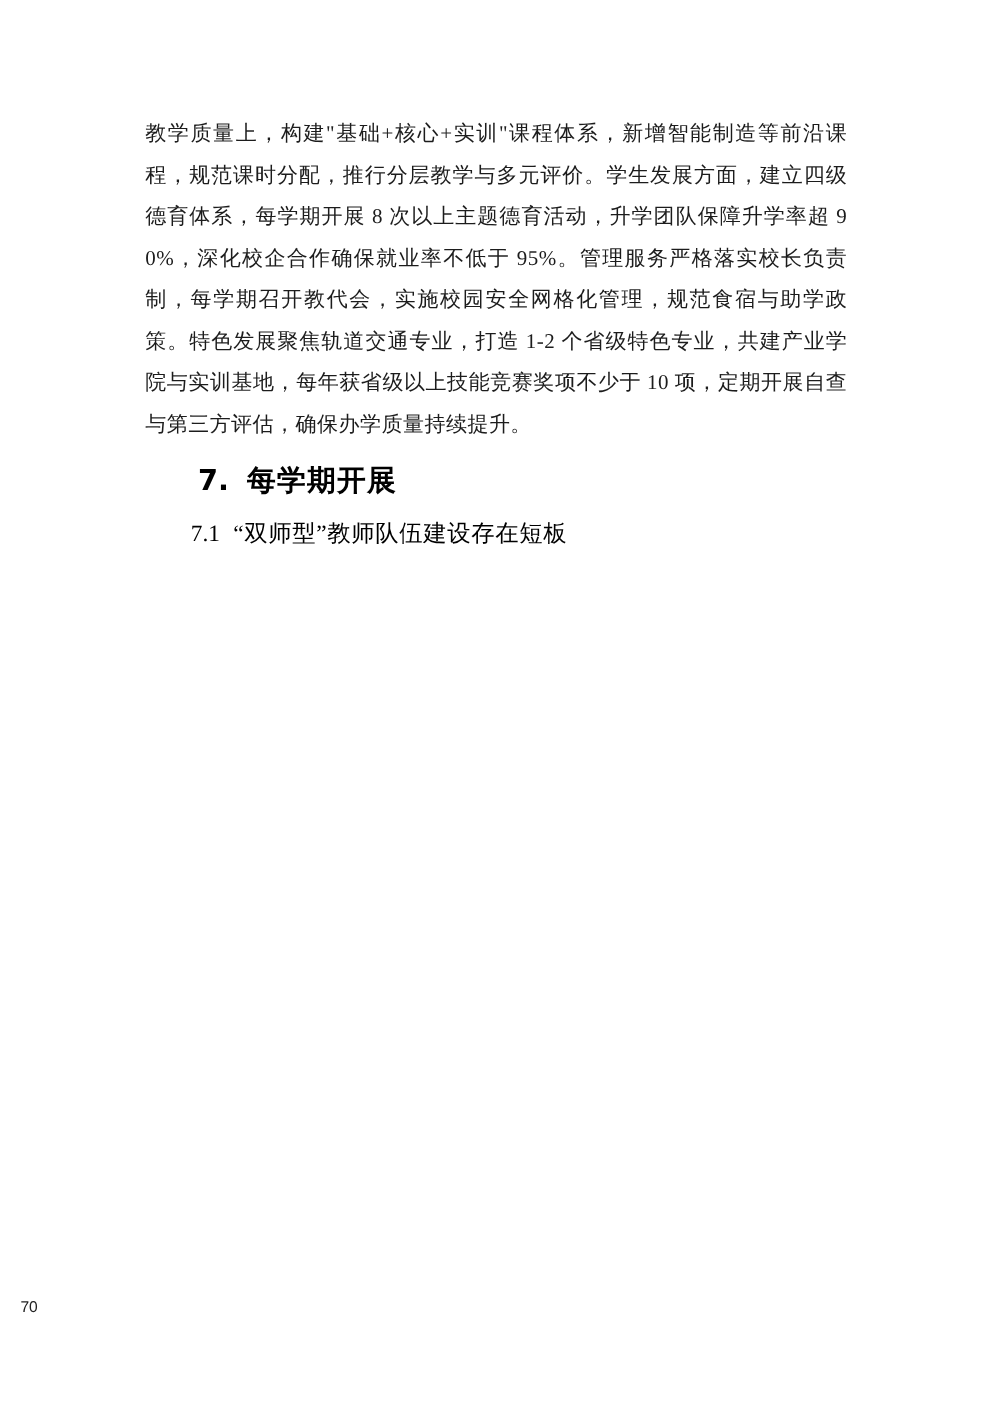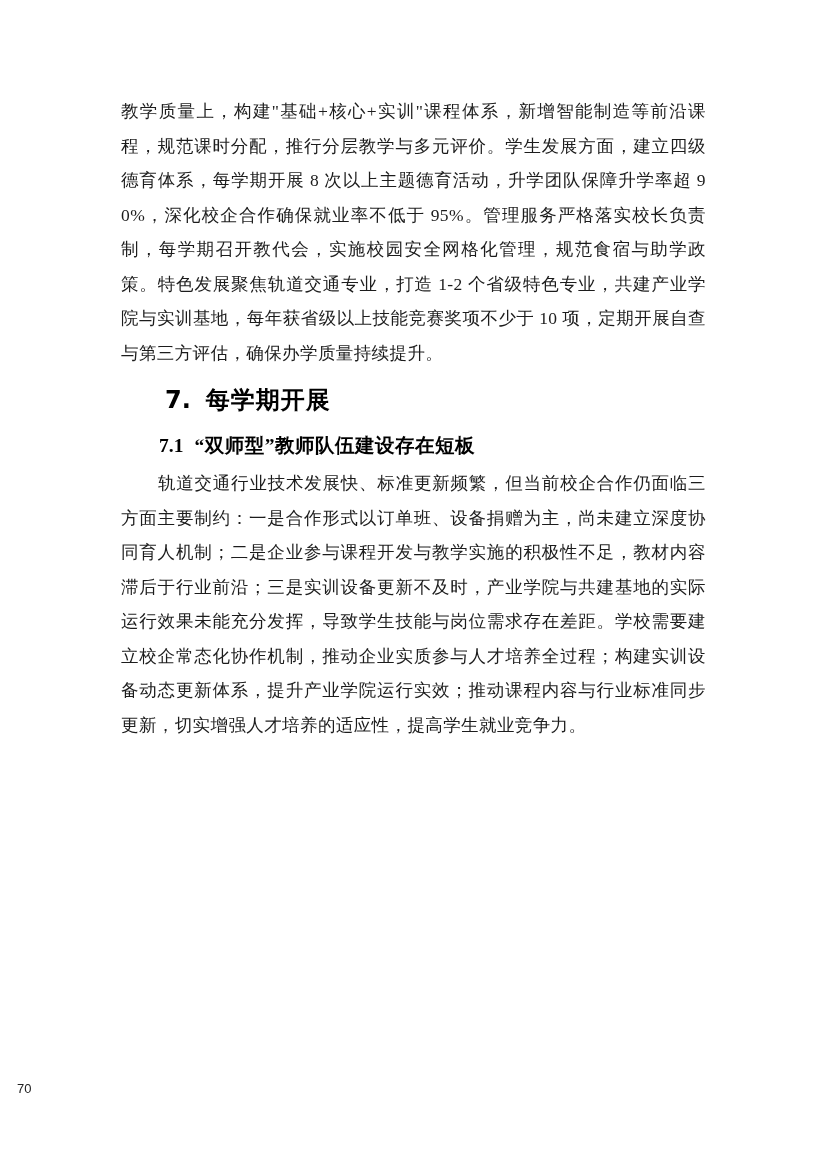--- a/index.html
+++ b/index.html
@@ -47,21 +47,21 @@
     color: #000000;
   }
   .section-h1 .h-num {
     margin-right: 15px;
     letter-spacing: 0;
   }
   .sub-h2 {
     margin: 16px 0 6px 0;
     padding-left: 38px;
     font-family: "Liberation Serif", "DejaVu Serif", serif;
-    font-weight: 700;
+    font-weight: 400;
     font-size: 19.5px;
     line-height: 28px;
     letter-spacing: 0.5px;
     color: #000000;
   }
   .sub-h2.second {
     margin-top: 13px;
     margin-bottom: 5px;
   }
   .sub-h2 .h-num {
@@ -91,18 +91,17 @@
     <h1 class="section-h1">
       <span class="h-num">7.</span><span>每学期开展</span>
     </h1>
 
     <h2 class="sub-h2">
       <span class="h-num">7.1</span><span>“双师型”教师队伍建设存在短板</span>
     </h2>
 
 
 
-    <p class="body-para indent">轨道交通行业技术发展快、标准更新频繁，但当前校企合作仍面临三方面主要制约：一是合作形式以订单班、设备捐赠为主，尚未建立深度协同育人机制；二是企业参与课程开发与教学实施的积极性不足，教材内容滞后于行业前沿；三是实训设备更新不及时，产业学院与共建基地的实际运行效果未能充分发挥，导致学生技能与岗位需求存在差距。学校需要建立校企常态化协作机制，推动企业实质参与人才培养全过程；构建实训设备动态更新体系，提升产业学院运行实效；推动课程内容与行业标准同步更新，切实增强人才培养的适应性，提高学生就业竞争力。</p>
 
   </div>
 
   <div class="page-footer">70</div>
 </div>
 
 </body></html>

